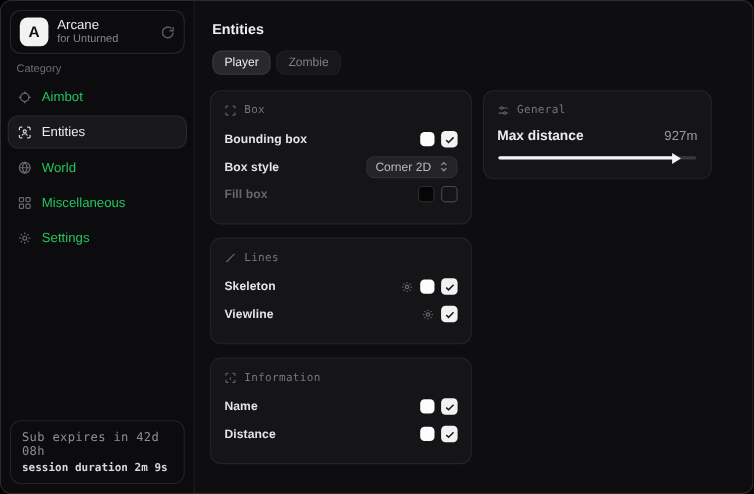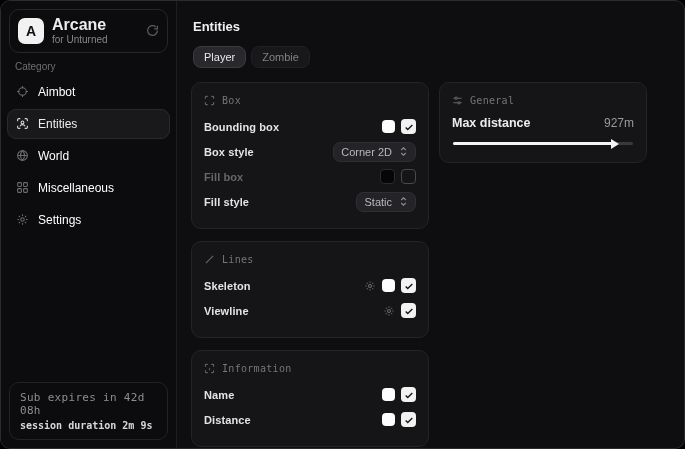--- a/index.html
+++ b/index.html
@@ -6,26 +6,26 @@
   body{font-family:"Liberation Sans","DejaVu Sans",sans-serif;-webkit-font-smoothing:antialiased;}
   .window{
     position:relative;width:683px;height:447px;background:#0e0e10;
     border:1px solid #2c2c30;border-radius:10px;overflow:hidden;display:flex;
   }
   
   .sidebar{width:175px;min-width:175px;background:#0c0c0e;border-right:1px solid #1e1e21;display:flex;flex-direction:column;}
   .logo-card{margin:8px;padding:6px 8px;border:1px solid #26262a;border-radius:10px;display:flex;align-items:center;gap:8px;}
   .logo-sq{width:26px;height:26px;border-radius:7px;background:#f2f2f2;color:#111;display:flex;align-items:center;justify-content:center;font-weight:bold;font-size:14px;}
   .logo-txt{display:flex;flex-direction:column;line-height:1.15;flex:1;}
-  .logo-title{font-size:16px;font-weight:bold;color:#ececee;}
+  .logo-title{font-size:12px;font-weight:normal;color:#ececee;}
   .logo-sub{font-size:10px;color:#87878b;}
   .sync{color:#5c5c60;display:flex;}
   .cat-label{font-size:10px;color:#6f6f73;margin:0 0 4px 14px;}
   .nav{display:flex;flex-direction:column;}
-  .nav-item{display:flex;align-items:center;gap:9px;margin:1px 6px;padding:7px 8px;border-radius:9px;font-size:12px;color:#ffffff;border:1px solid transparent;cursor:pointer;}
+  .nav-item{display:flex;align-items:center;gap:9px;margin:1px 6px;padding:7px 8px;border-radius:9px;font-size:12px;color:#22c55e;border:1px solid transparent;cursor:pointer;}
   .nav-item .nicon{display:flex;color:#6b6b6f;}
   .nav-item.selected{background:#19191c;border-color:#2a2a2e;color:#ececee;}
   .nav-item.selected .nicon{color:#d6d6d9;}
   .side-spacer{flex:1;}
   .sub-card{margin:8px;padding:8px 10px;border:1px solid #232327;border-radius:10px;font-family:"DejaVu Sans Mono","Liberation Mono",monospace;}
   .sub-line1{font-size:11px;color:#8e8e92;letter-spacing:.3px;}
   .sub-line2{font-size:10px;color:#d8d8db;font-weight:bold;margin-top:3px;}
   
   .main{flex:1;padding:14px 12px 12px 14px;display:flex;flex-direction:column;}
   .page-title{font-size:13px;font-weight:bold;color:#f0f0f2;margin:4px 0 12px 2px;}
@@ -195,31 +195,20 @@
           </div>
 
           <div class="row dim">
             <span class="row-label">Fill box</span>
             <span class="ctrls">
               <span class="swatch black"></span>
               <span class="cb unchecked"></span>
             </span>
           </div>
 
-          <div class="row">
-            <span class="row-label">Fill style</span>
-            <span class="dropdown">
-              <span class="dd-val">Static</span>
-              <span class="dd-ic">
-                <svg width="9" height="11" viewBox="0 0 24 28" fill="none" stroke="currentColor" stroke-width="3">
-                    <path d="M6 10l6-6 6 6M6 18l6 6 6-6"></path>
-                  </svg>
-              </span>
-            </span>
-          </div>
         </div>
 
         <div class="card">
           <div class="sec-head">
             <span class="sicon">
               <svg width="11" height="11" viewBox="0 0 24 24" fill="none" stroke="currentColor" stroke-width="2.4">
                   <path d="M4 20L20 4"></path>
                 </svg>
             </span>
             <span>Lines</span>

